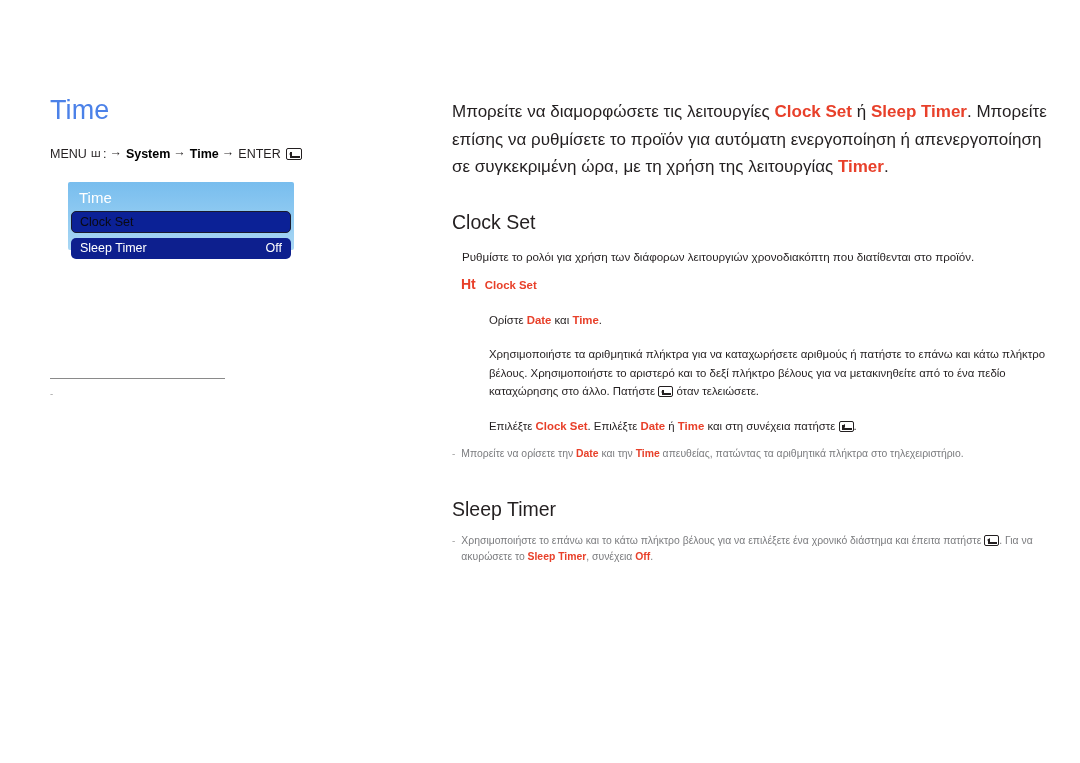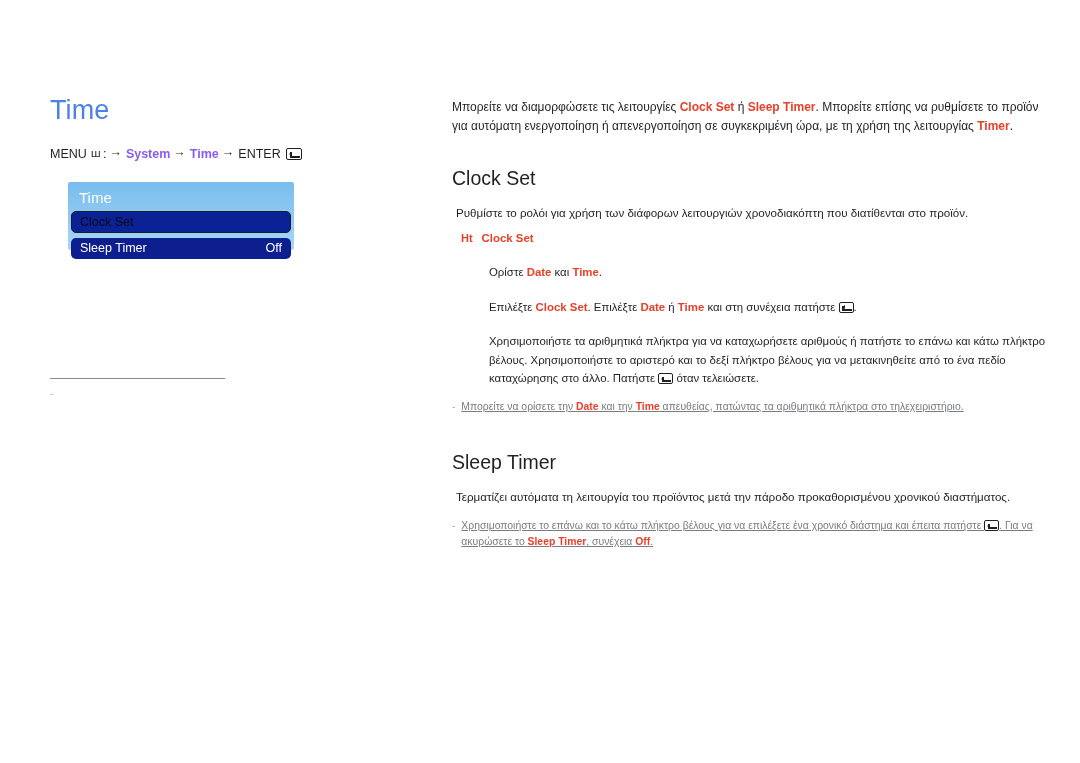--- a/index.html
+++ b/index.html
@@ -36,21 +36,21 @@
     margin-top: 22px;
     font-size: 12.5px;
     color: #231f20;
     white-space: nowrap;
     line-height: 1;
     display: flex;
     align-items: center;
     gap: 0px;
   }
   #breadcrumb .bc-plain { color: #231f20; }
-  #breadcrumb .bc-red { color: #8b5cf6; font-weight: bold; }
+  #breadcrumb .bc-red { color: #000000; font-weight: bold; }
   #breadcrumb .bc-arrow {
     color: #231f20;
     font-size: 12.5px;
     margin: 0 4px 0 3px;
     position: relative;
     top: -2px;
   }
   #breadcrumb .menu-glyph {
     font-family: "DejaVu Sans", sans-serif;
     font-size: 11px;
@@ -182,54 +182,54 @@
   }
 
   
   #right-col {
     position: absolute;
     left: 452px;
     top: 98px;
     width: 600px;
   }
   .intro-para {
-    font-size: 12px;
+    font-size: 17px;
     line-height: 1.62;
     color: #231f20;
     margin: 0;
   }
   .red-b { color: #e8402a; font-weight: bold; }
 
   h2.section-title {
     font-size: 19.5px;
     font-weight: normal;
     color: #231f20;
     margin: 30px 0 0 0;
     line-height: 1.2;
   }
   h2.section-title.second { margin-top: 36px; }
 
   .lead {
     font-size: 11.6px;
     line-height: 1.62;
     color: #231f20;
-    margin: 14px 0 0 4px;
+    margin: 14px 0 0 10px;
   }
 
   .sub-block {
     margin: 7px 0 0 9px;
   }
   .sub-head {
     font-size: 11.4px;
     display: flex;
     align-items: baseline;
     gap: 9px;
     line-height: 1.5;
   }
-  .sub-head .marker { color: #e8402a; font-weight: bold; font-size: 11px; }
+  .sub-head .marker { color: #e8402a; font-weight: bold; font-size: 14px; }
   .sub-head .sub-title { color: #e8402a; font-weight: bold; }
 
   .sub-body {
     margin: 2px 0 0 28px;
     font-size: 11.4px;
     line-height: 1.62;
     color: #231f20;
   }
   .sub-body p { margin: 16px 0 4px 0; }
   .sub-body p:last-child { margin-bottom: 0; }
@@ -241,21 +241,21 @@
     font-size: 10.4px;
     color: #7b7c7f;
     line-height: 1.55;
   }
   .tip-line .tip-dash {
     color: #a6a6a6;
     margin-right: 6px;
     font-size: 10px;
     flex: none;
   }
-  .tip-line .tip-text { flex: 1; text-decoration: underline; }
+  .tip-line .tip-text { flex: 1; }
   .tip-line .tip-text .red-b { color: #e8402a; font-weight: bold; }
 
   .options-line {
     font-size: 11.6px;
     color: #e8402a;
     margin-top: 9px;
     line-height: 1.5;
   }
   .options-line .paren { color: #231f20; }
 </style>
@@ -316,38 +316,37 @@
   <div class="sub-block">
     <div class="sub-head">
       <span class="marker">Ht</span>
       <span class="sub-title">Clock Set</span>
     </div>
     <div class="sub-body">
       <p>
         <span>Ορίστε </span><span class="red-b">Date</span><span> και </span><span class="red-b">Time</span><span>.</span>
       </p>
       <p>
-        <span>Επιλέξτε </span><span class="red-b">Clock Set</span><span>. Επιλέξτε </span><span class="red-b">Date</span><span> ή </span><span class="red-b">Time</span><span> και στη συνέχεια πατήστε </span><span class="enter-key small"></span><span>.</span>
+        <span>Χρησιμοποιήστε τα αριθμητικά πλήκτρα για να καταχωρήσετε αριθμούς ή πατήστε το επάνω και κάτω πλήκτρο βέλους. Χρησιμοποιήστε το αριστερό και το δεξί πλήκτρο βέλους για να μετακινηθείτε από το ένα πεδίο καταχώρησης στο άλλο. Πατήστε </span><span class="enter-key small"></span><span> όταν τελειώσετε.</span>
       </p>
       <p>
-        <span>Χρησιμοποιήστε τα αριθμητικά πλήκτρα για να καταχωρήσετε αριθμούς ή πατήστε το επάνω και κάτω πλήκτρο βέλους. Χρησιμοποιήστε το αριστερό και το δεξί πλήκτρο βέλους για να μετακινηθείτε από το ένα πεδίο καταχώρησης στο άλλο. Πατήστε </span><span class="enter-key small"></span><span> όταν τελειώσετε.</span>
+        <span>Επιλέξτε </span><span class="red-b">Clock Set</span><span>. Επιλέξτε </span><span class="red-b">Date</span><span> ή </span><span class="red-b">Time</span><span> και στη συνέχεια πατήστε </span><span class="enter-key small"></span><span>.</span>
       </p>
     </div>
   </div>
 
   <div class="tip-line">
     <span class="tip-dash">-</span>
     <span class="tip-text">
       <span>Μπορείτε να ορίσετε την </span><span class="red-b">Date</span><span> και την </span><span class="red-b">Time</span><span> απευθείας, πατώντας τα αριθμητικά πλήκτρα στο τηλεχειριστήριο.</span>
     </span>
   </div>
 
   <h2 class="section-title second">Sleep Timer</h2>
 
-  <p class="lead">Τερματίζει αυτόματα τη λειτουργία του προϊόντος μετά την πάροδο προκαθορισμένου χρονικού διαστήματος.</p>
 
 
   <div class="tip-line">
     <span class="tip-dash">-</span>
     <span class="tip-text">
       <span>Χρησιμοποιήστε το επάνω και το κάτω πλήκτρο βέλους για να επιλέξετε ένα χρονικό διάστημα και έπειτα πατήστε </span><span class="enter-key small"></span><span>. Για να ακυρώσετε το </span><span class="red-b">Sleep Timer</span><span>, συνέχεια </span><span class="red-b">Off</span><span>.</span>
     </span>
   </div>
 
 </div>

